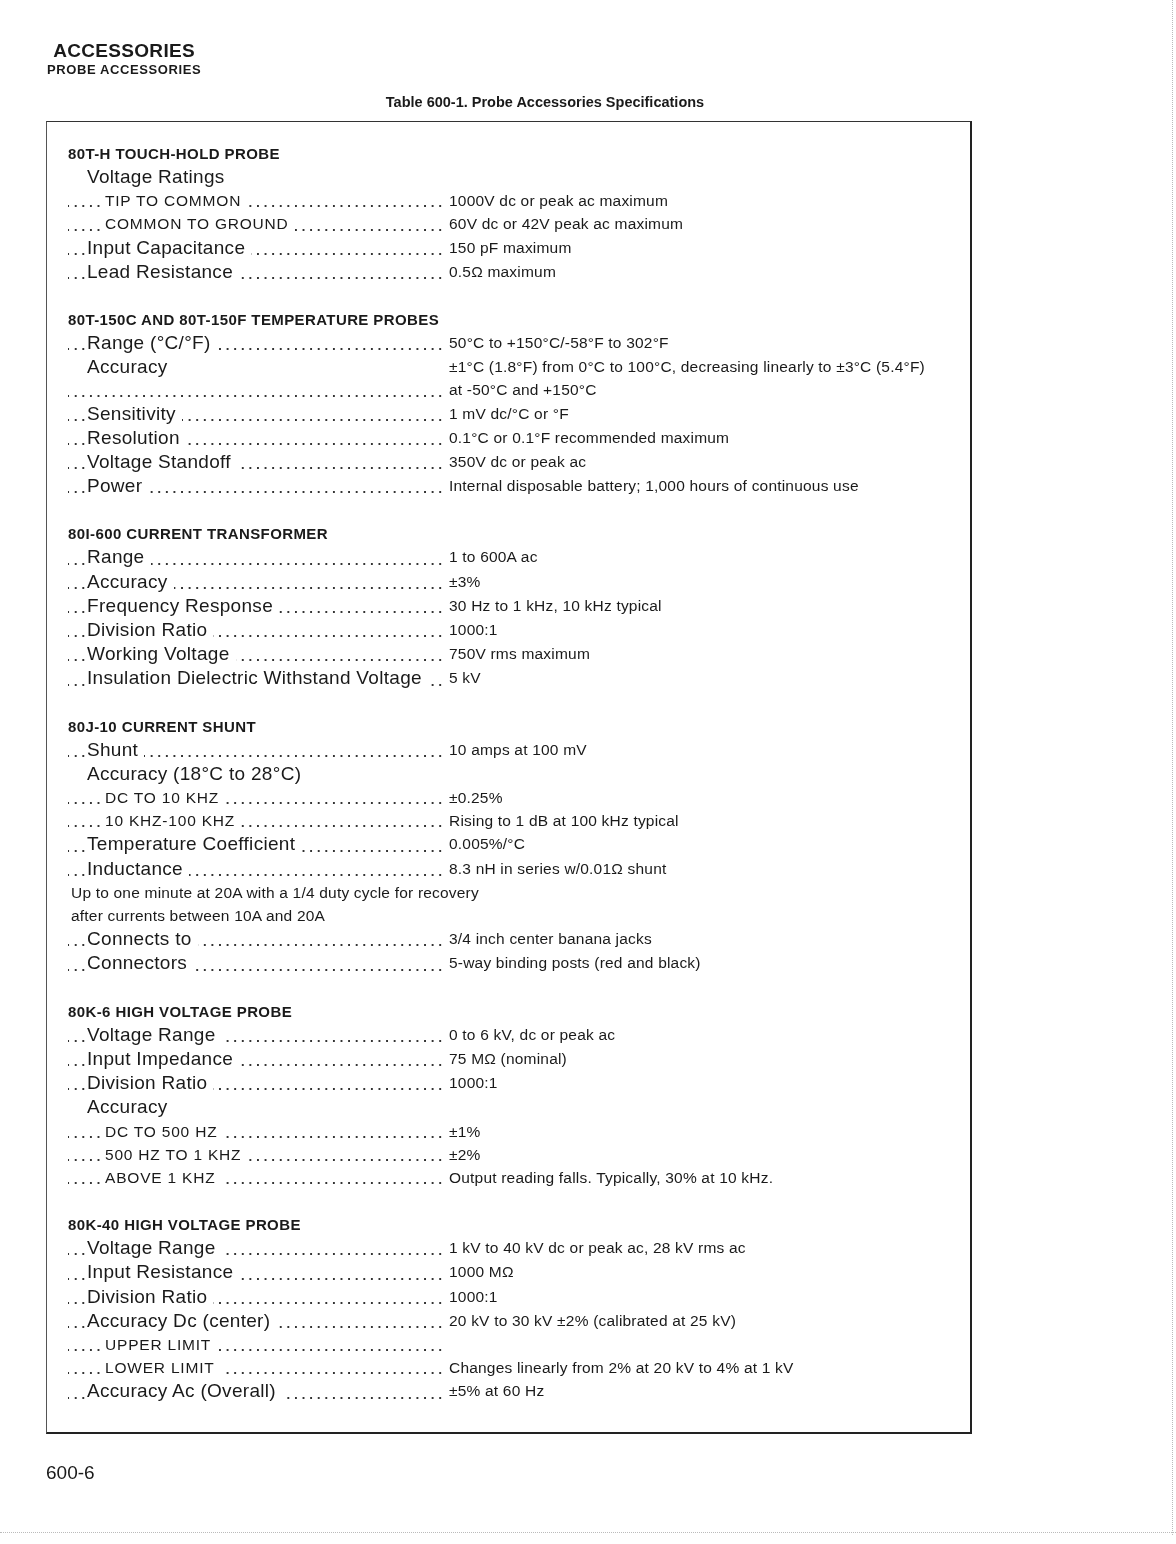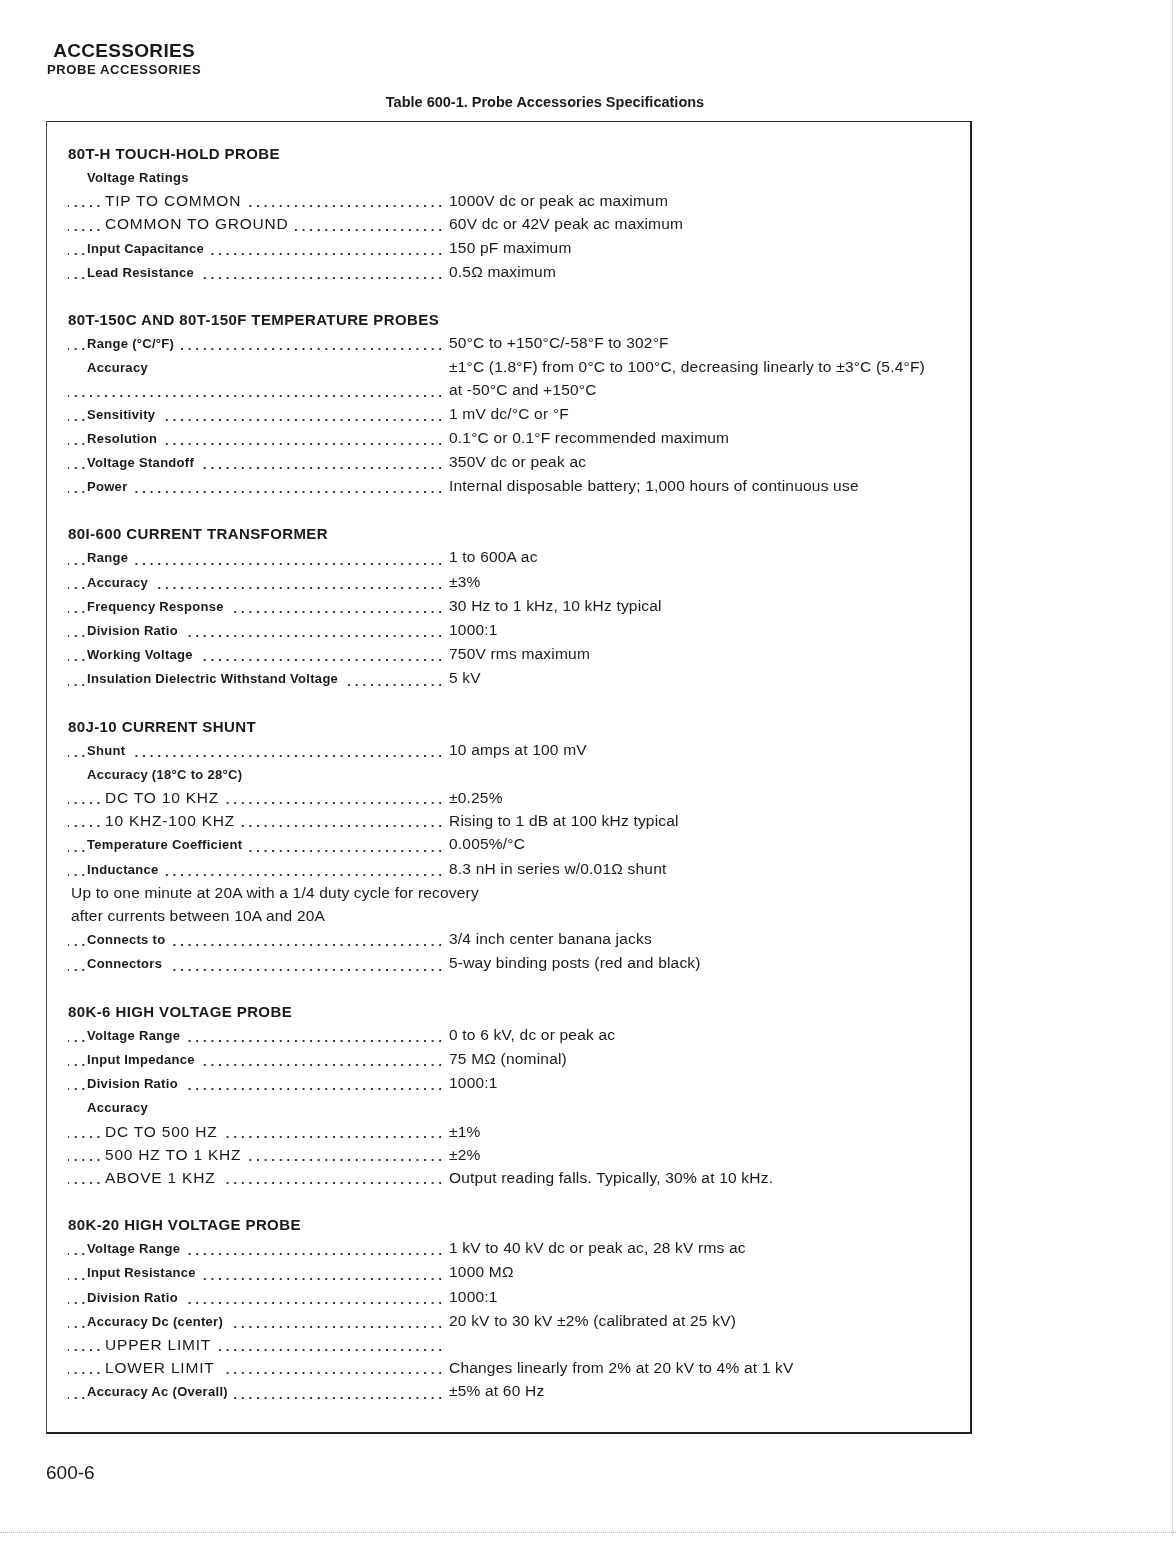--- a/index.html
+++ b/index.html
@@ -26,21 +26,21 @@
       font-size: 15px; font-weight: bold; letter-spacing: 0.4px;
       line-height: 23px; height: 23px; white-space: nowrap;
     }
     .row { display: flex; line-height: 23.2px; font-size: 15.5px; white-space: nowrap; }
     .label {
       width: 378px; flex: none; overflow: hidden; position: relative;
       padding-left: 19px; box-sizing: border-box;
     }
     .label.lvl2 { padding-left: 37px; }
     .label .txt { background: #fff; padding-right: 6px; position: relative; z-index: 1; }
-    .label.bold .txt { font-weight: bold; font-size: 13px; letter-spacing: 0.3px; }
+    .label.bold .txt { font-weight: normal; font-size: 19px; letter-spacing: 0.3px; }
     .label.caps .txt { font-weight: normal; letter-spacing: 0.8px; }
     .label .leader {
       position: absolute; left: 0; right: 2px; bottom: 5px; height: 2px;
       background-image: radial-gradient(circle, #333 0.9px, transparent 1.1px);
       background-size: 7.6px 2px; background-position: right center;
       background-repeat: repeat-x;
     }
     .value { flex: 1; padding-left: 3px; letter-spacing: 0.2px; }
     .value .line { display: block; }
     .page-number {
@@ -269,21 +269,21 @@
           </div>
         </div>
         <div class="row">
           <div class="label caps lvl2"><span class="leader"></span><span class="txt">ABOVE 1 KHZ</span></div>
           <div class="value">
             <span class="line">Output reading falls. Typically, 30% at 10 kHz.</span>
           </div>
         </div>
       </div>
       <div class="section">
-        <div class="section-title">80K-20 HIGH VOLTAGE PROBE</div>
+        <div class="section-title">80K-40 HIGH VOLTAGE PROBE</div>
         <div class="row">
           <div class="label bold"><span class="leader"></span><span class="txt">Voltage Range</span></div>
           <div class="value">
             <span class="line">1 kV to 40 kV dc or peak ac, 28 kV rms ac</span>
           </div>
         </div>
         <div class="row">
           <div class="label bold"><span class="leader"></span><span class="txt">Input Resistance</span></div>
           <div class="value">
             <span class="line">1000 MΩ</span>

